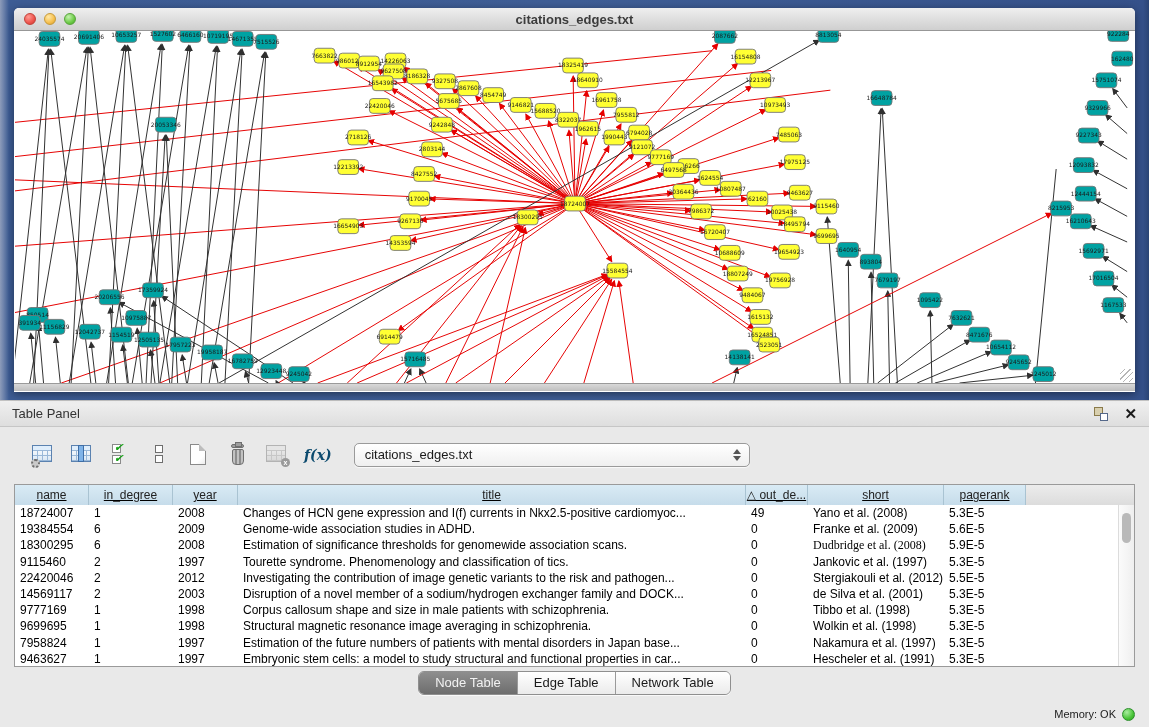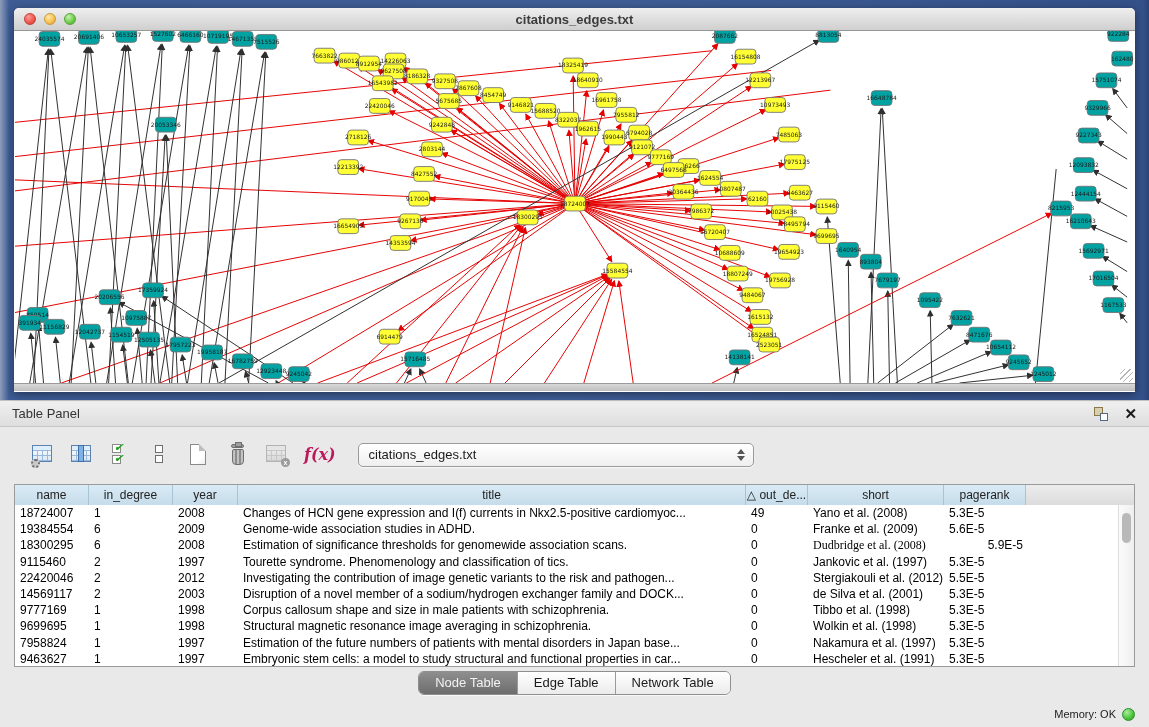--- a/index.html
+++ b/index.html
@@ -81,37 +81,37 @@
 
   .i-delete-column .a { left:6px; top:2px; width:13px; height:4px; background:#9e9e9e;
     border:1px solid #6f6f6f; border-radius:2px; }
   .i-delete-column .a::after { content:""; position:absolute; left:3px; top:-3px; width:5px; height:3px;
     background:#9e9e9e; border:1px solid #6f6f6f; }
   .i-delete-column .b { left:7px; top:7px; width:12px; height:16px;
     background:repeating-linear-gradient(to right,#c2c2c2 0 2px,#8d8d8d 2px 4px);
     border:1px solid #6f6f6f; border-radius:2px 2px 4px 4px; }
 
   .fx-btn { margin-left:14px; font-family:"DejaVu Serif",serif; font-style:italic;
-    font-weight:bold; font-size:16px; color:#be185d; cursor:pointer; }
+    font-weight:bold; font-size:14px; color:#0c4a6e; cursor:pointer; }
 
   .combo { margin-left:22px; width:396px; height:24px; border:1px solid #9a9a9a;
     border-radius:5px; background:linear-gradient(#ffffff,#efefef);
     display:flex; align-items:center; padding:0 8px 0 10px;
     box-shadow:0 1px 1px rgba(255,255,255,.8); cursor:pointer; }
   .combo-text { flex:1; font-size:13px; color:#1a1a1a; }
   .combo-arrows { display:flex; flex-direction:column; gap:2px; }
   .combo-arrows .up { width:0; height:0; border-left:4px solid transparent;
     border-right:4px solid transparent; border-bottom:5px solid #555; }
   .combo-arrows .down { width:0; height:0; border-left:4px solid transparent;
     border-right:4px solid transparent; border-top:5px solid #555; }
 
   
   .table-wrap { margin:2px 14px 0 14px; width:1121px; height:183px;
     border:1px solid #9a9a9a; background:#fff; position:relative; overflow:hidden; }
-  .thead { display:flex; height:20px; background:#cfe3ee; border-bottom:1px solid #4d7c0f; }
+  .thead { display:flex; height:20px; background:#cfe3ee; border-bottom:1px solid #4d7c0f;text-decoration:underline; }
   .th { height:20px; border-right:1px solid #a9c3d2; font-size:12px; color:#222;
     display:flex; align-items:center; justify-content:center; cursor:pointer;
     background:linear-gradient(#d9ebf5,#c6dcea); overflow:hidden; white-space:nowrap; }
   .th.filler { flex:1; border-right:none; background:linear-gradient(#ececec,#dcdcdc); }
   .tbody { position:absolute; left:0; right:16px; top:20px; bottom:0; overflow:hidden; }
   .tr { display:flex; height:16.2px; cursor:default; }
   .td { font-size:12px; color:#000; padding:1px 3px 0 5px; white-space:nowrap;
     overflow:hidden; height:16.2px; }
   .vscroll { position:absolute; right:0; top:20px; bottom:0; width:16px;
     background:linear-gradient(90deg,#fbfbfb,#efefef); border-left:1px solid #dcdcdc; }
@@ -842,21 +842,21 @@
         <div class="td" style="width: 136px;">Franke et al. (2009)</div>
         <div class="td" style="width: 82px;">5.6E-5</div>
       </div>
       <div class="tr">
         <div class="td" style="width: 74px;">18300295</div>
         <div class="td" style="width: 84px;">6</div>
         <div class="td" style="width: 65px;">2008</div>
         <div class="td" style="width: 508px;">Estimation of significance thresholds for genomewide association scans.</div>
         <div class="td" style="width: 62px;">0</div>
         <div class="td" style="width: 136px; font-family: Liberation Serif, serif;">Dudbridge et al. (2008)</div>
-        <div class="td" style="width: 82px; text-align: right;">5.9E-5</div>
+        <div class="td" style="width: 82px;">5.9E-5</div>
       </div>
       <div class="tr">
         <div class="td" style="width: 74px;">9115460</div>
         <div class="td" style="width: 84px;">2</div>
         <div class="td" style="width: 65px;">1997</div>
         <div class="td" style="width: 508px;">Tourette syndrome. Phenomenology and classification of tics.</div>
         <div class="td" style="width: 62px;">0</div>
         <div class="td" style="width: 136px;">Jankovic et al. (1997)</div>
         <div class="td" style="width: 82px;">5.3E-5</div>
       </div>

